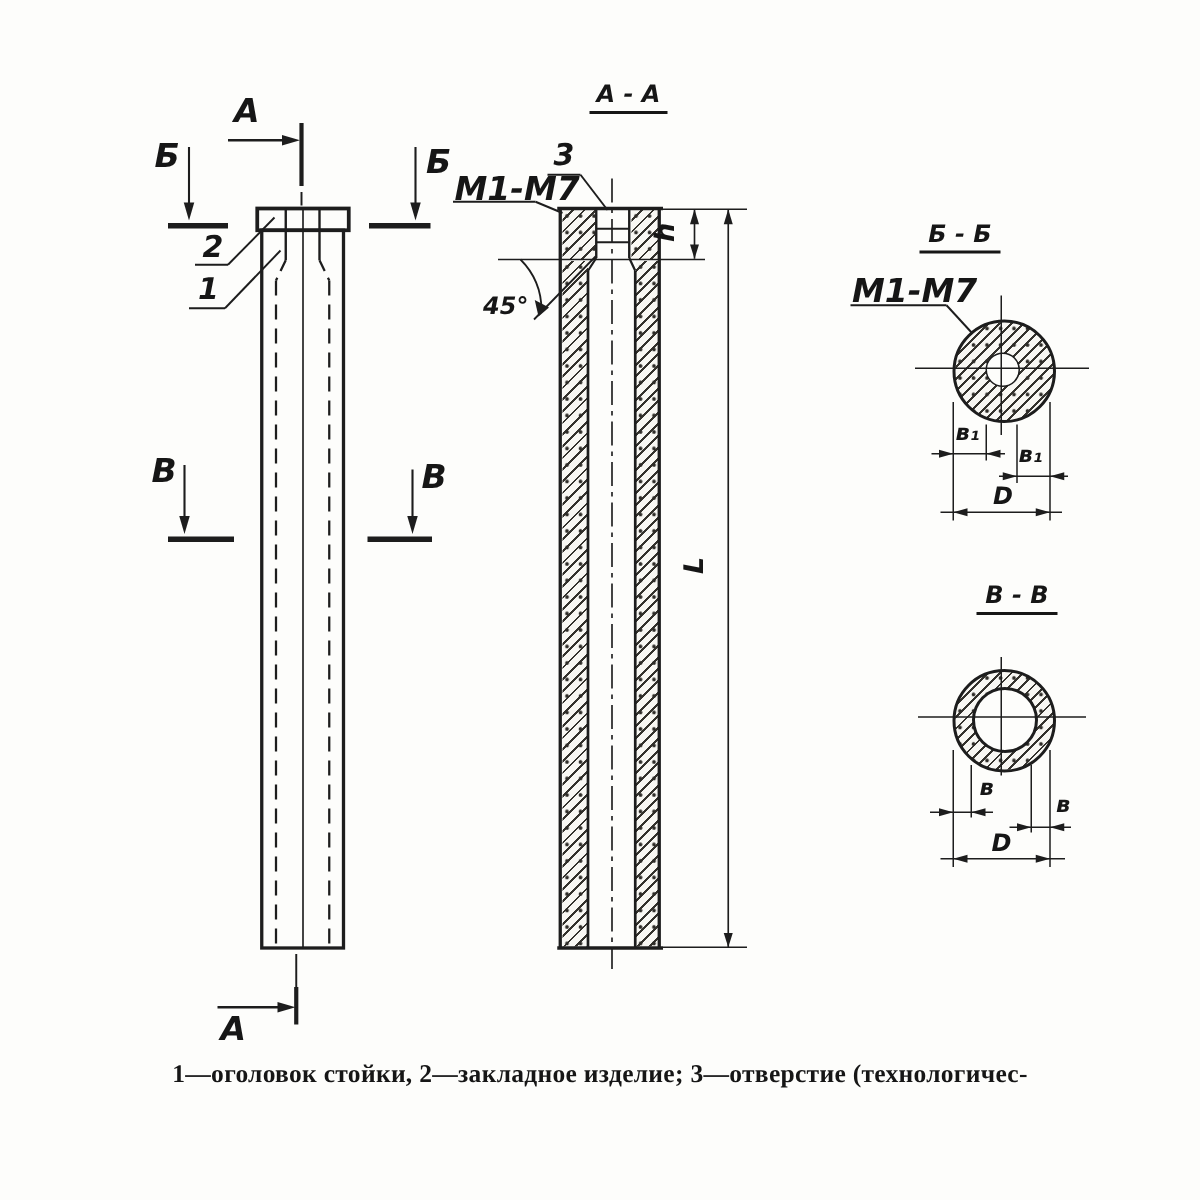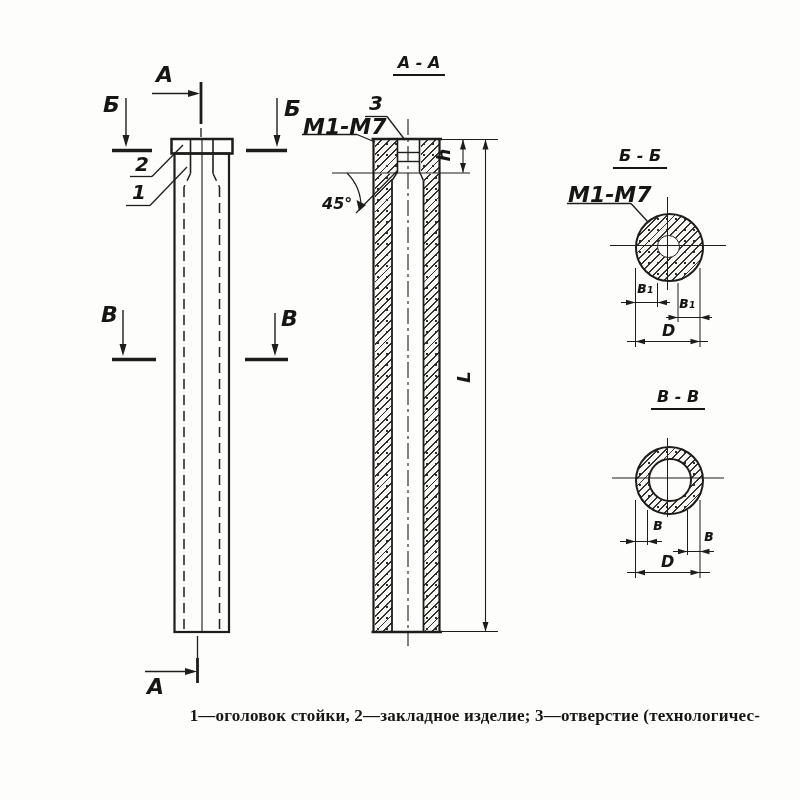--- a/index.html
+++ b/index.html
@@ -14,21 +14,21 @@
   .disk{border:2.3px solid #1d1d1d;border-radius:50%;}
   .hole{position:absolute;background:#fdfdfb;border-radius:50%;}
   svg{position:absolute;left:0;top:0;}
   .lbl{position:absolute;font-style:italic;font-weight:bold;color:#161616;
        white-space:nowrap;line-height:1;}
   .big{font-size:22px;}
   .ttl{font-size:16px;border-bottom:2px solid #161616;padding-bottom:3px;text-align:center;}
   .md{font-size:22px;}
   .dim{font-size:15px;}
   .rot{transform:rotate(-90deg);transform-origin:center;font-size:18px;}
-  #caption{position:absolute;left:40px;top:706px;width:720px;text-align:right;
+  #caption{position:absolute;left:40px;top:706px;width:720px;text-align:center;
      font-family:"Liberation Serif","DejaVu Serif",serif;font-weight:bold;
      font-size:17px;line-height:19px;color:#161616;letter-spacing:.2px;}
 </style>
 </head>
 <body>
 
 <div id="stage">
 
   <div class="hatch" style="left:374.5px;top:140px;width:22.5px;height:33px;"></div>
   <div class="hatch" style="left:420.5px;top:140px;width:18.5px;height:33px;"></div>

